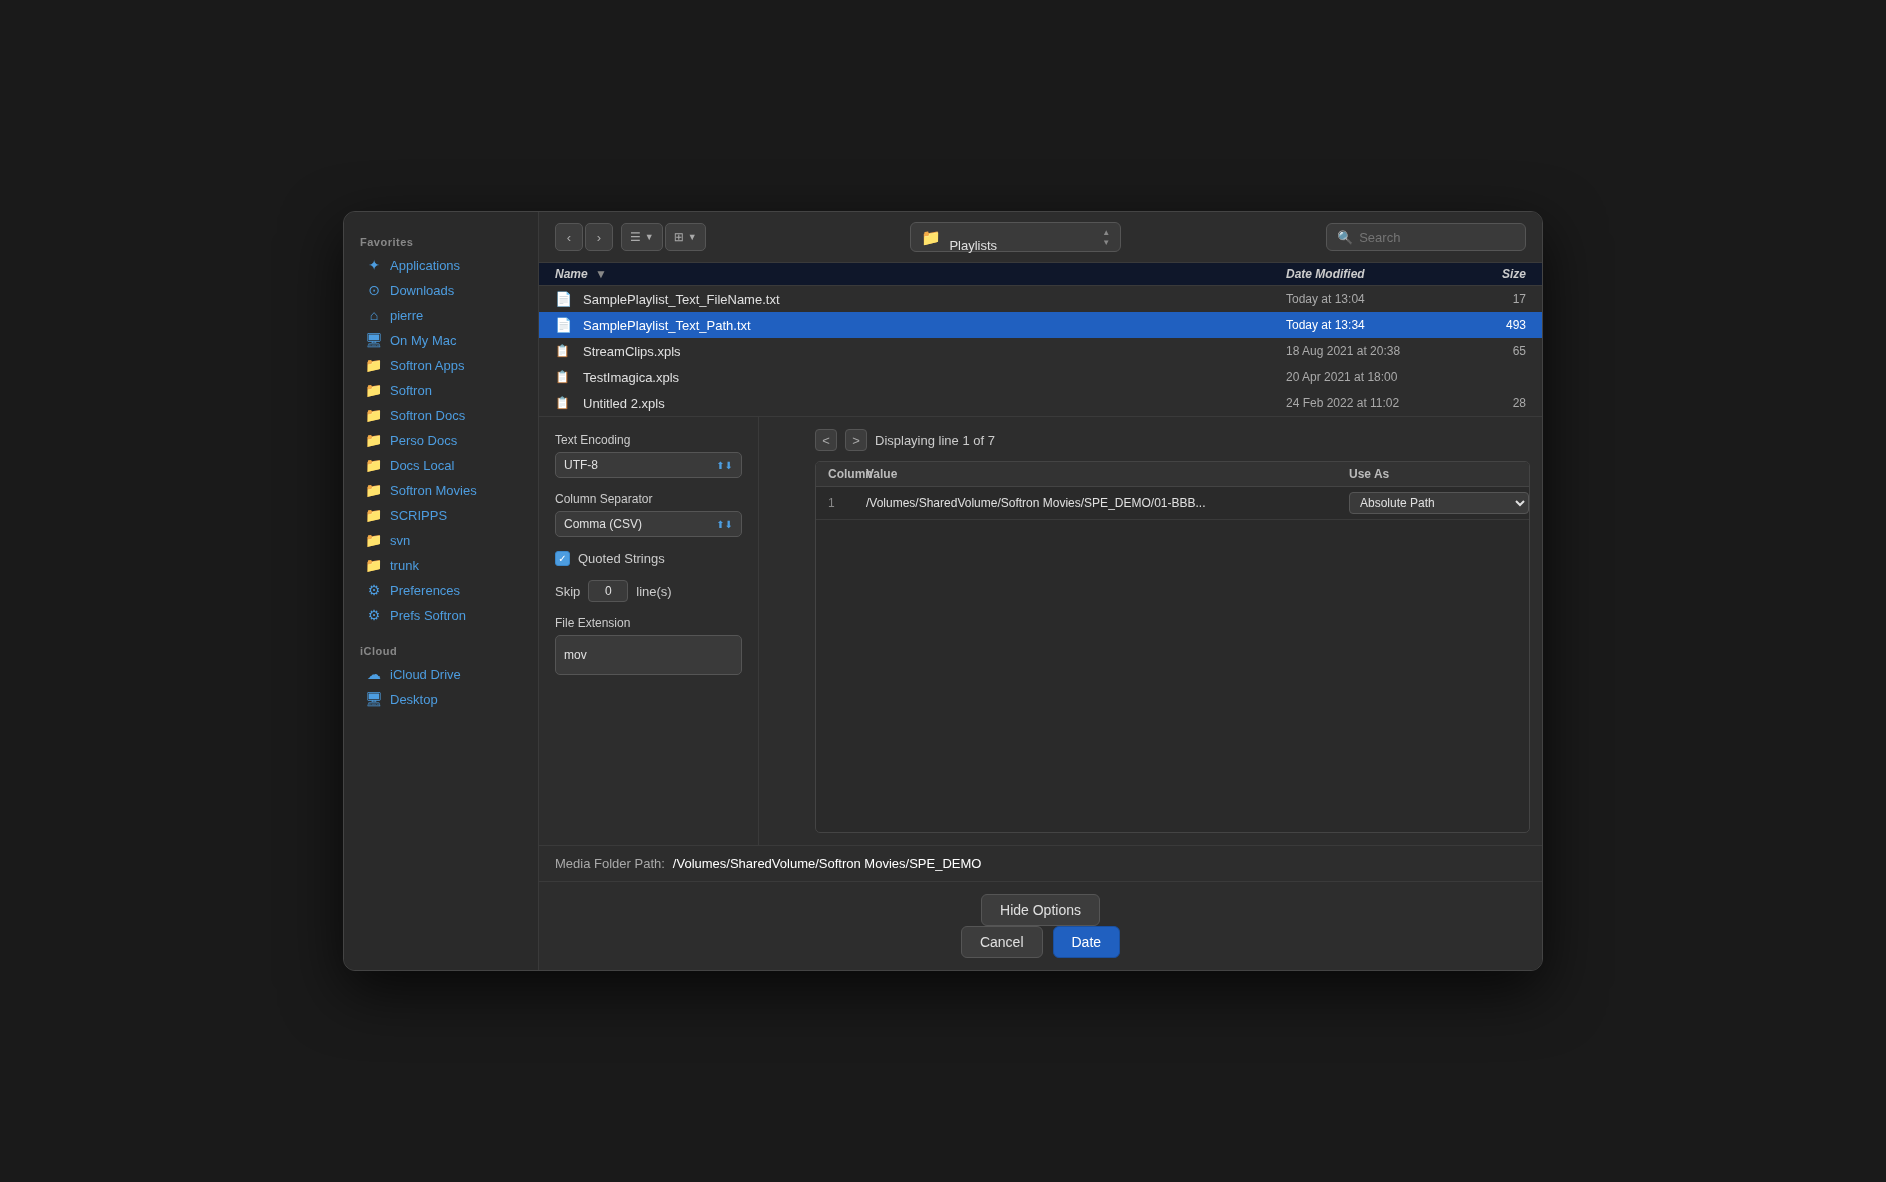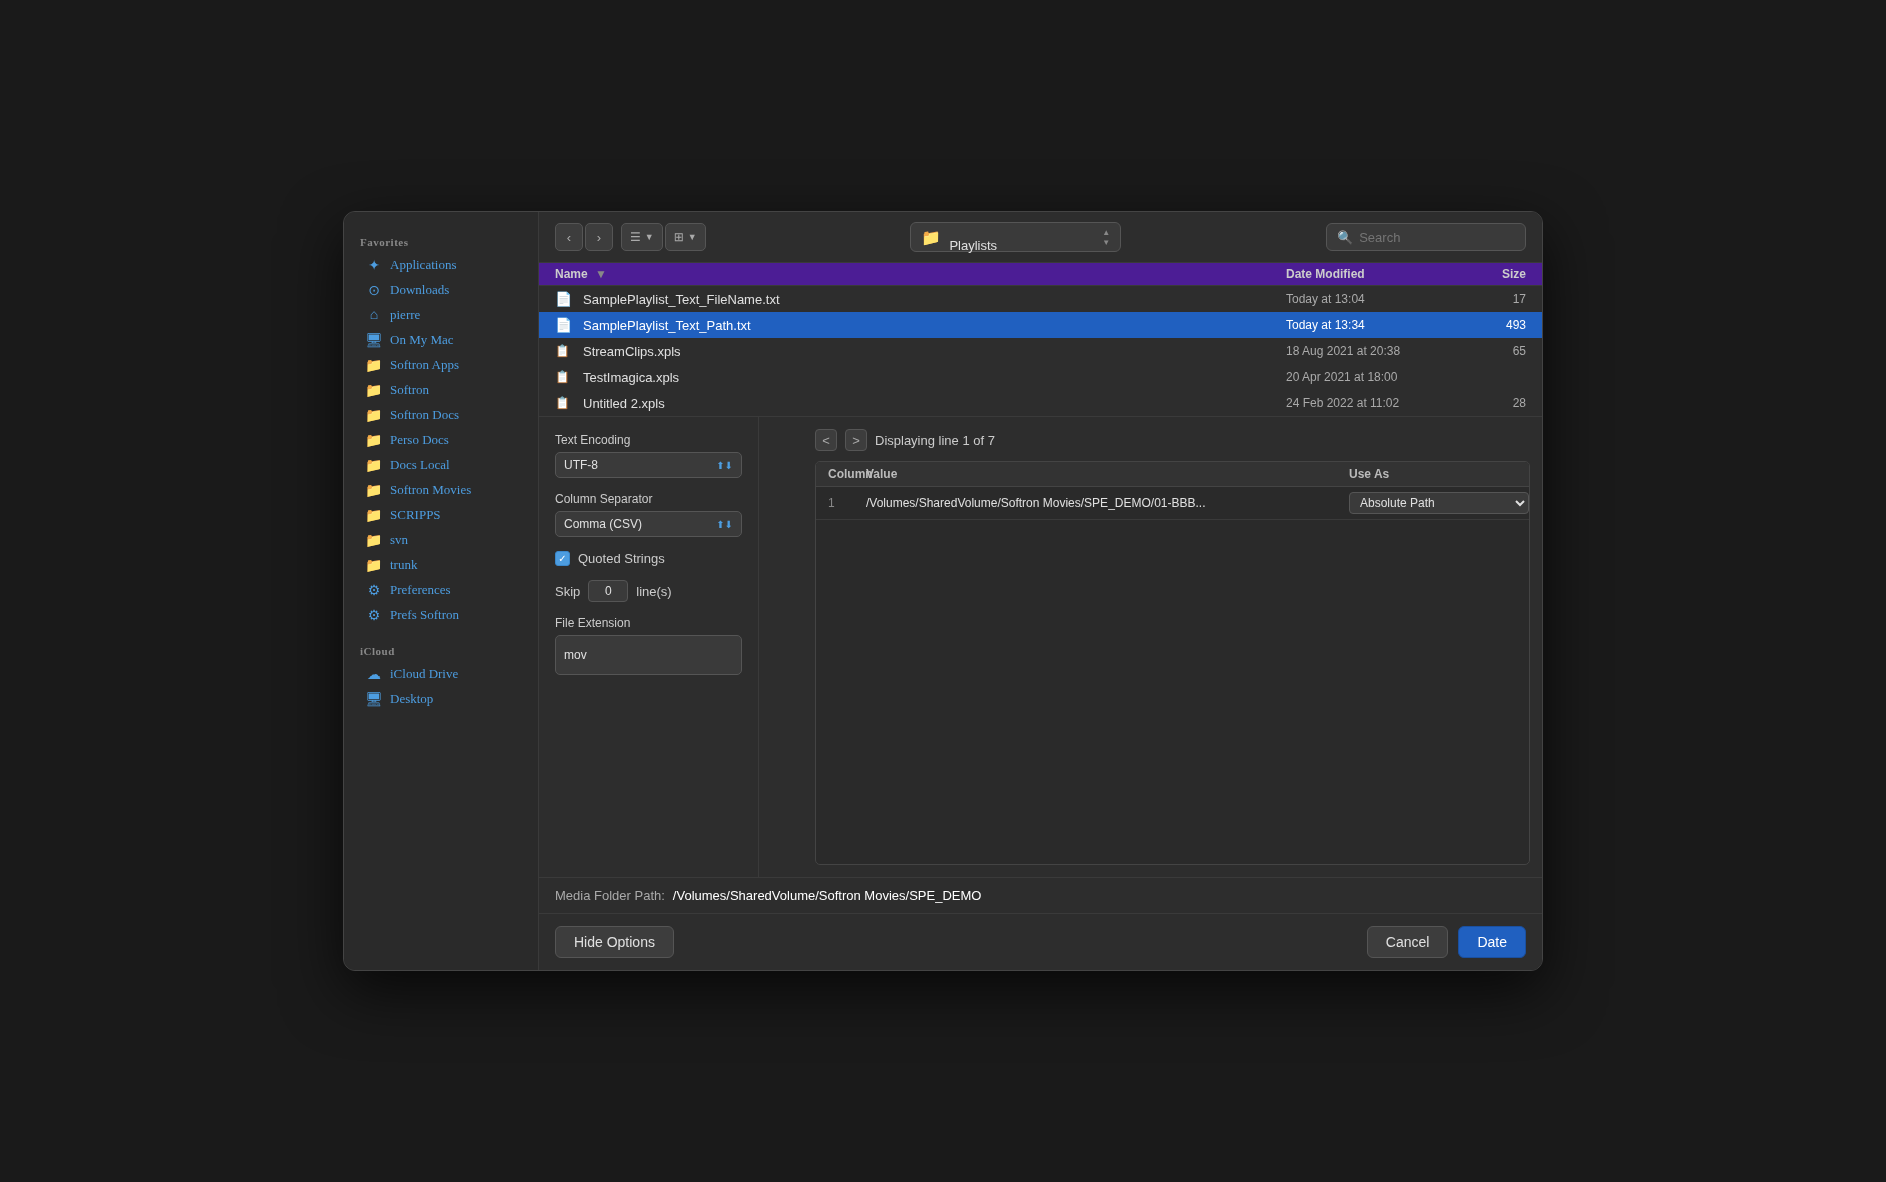--- a/index.html
+++ b/index.html
@@ -22,21 +22,20 @@
       border: 1px solid #444;
     }
     
     .sidebar {
       width: 195px;
       background: #2a2a2a;
       padding: 16px 0;
       flex-shrink: 0;
       border-right: 1px solid #3a3a3a;
       overflow-y: auto;
-      font-family: Liberation Serif, serif;
     }
     .sidebar-section-label {
       color: #888;
       font-size: 11px;
       font-weight: 600;
       padding: 8px 16px 4px;
       letter-spacing: 0.5px;
     }
     .sidebar-item {
       display: flex;
@@ -157,21 +156,22 @@
     }
     
     .file-list-section {
       flex: 0 0 auto;
       border-bottom: 1px solid #3a3a3a;
     }
     .file-list-header {
       display: flex;
       padding: 4px 16px;
       border-bottom: 1px solid #3a3a3a;
-      background: #4c1d95;
+      background: #0f172a;
+      font-style: italic;
     }
     .col-name { flex: 1; color: #ccc; font-size: 12px; font-weight: 600; }
     .col-date { width: 180px; color: #ccc; font-size: 12px; font-weight: 600; }
     .col-size { width: 60px; color: #ccc; font-size: 12px; font-weight: 600; text-align: right; }
     .sort-arrow { color: #888; margin-left: 4px; }
     .file-row {
       display: flex;
       align-items: center;
       padding: 3px 16px;
       cursor: pointer;
@@ -339,20 +339,21 @@
     .media-path-label { color: #aaa; font-size: 13px; }
     .media-path-value { color: #fff; font-size: 13px; font-weight: 500; }
     
     .bottom-bar {
       display: flex;
       align-items: center;
       justify-content: space-between;
       padding: 12px 16px;
       border-top: 1px solid #3a3a3a;
       background: #2d2d2d;
+      flex-direction: column;
     }
     .btn {
       height: 32px;
       padding: 0 18px;
       border-radius: 6px;
       font-size: 14px;
       cursor: pointer;
       border: 1px solid #555;
       background: #3d3d3d;
       color: #e0e0e0;

